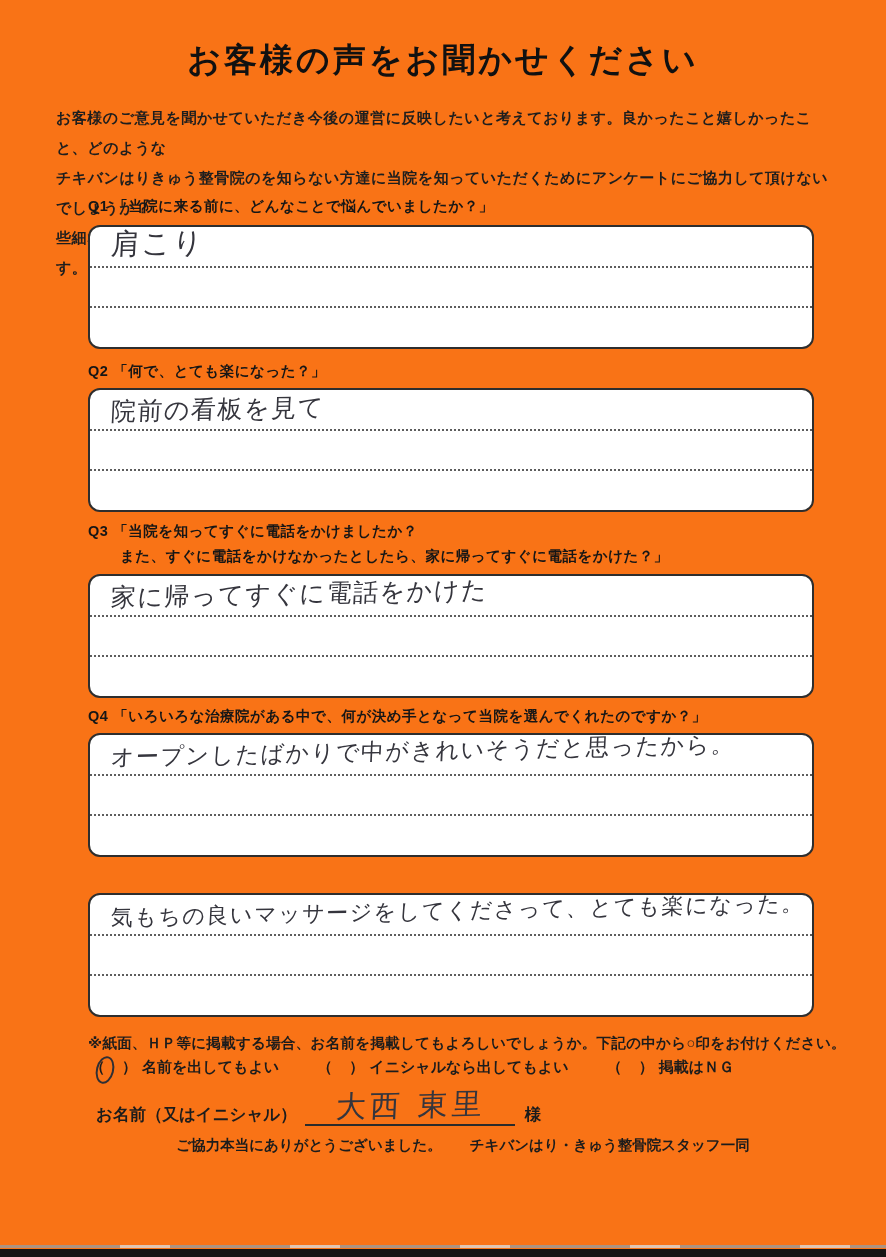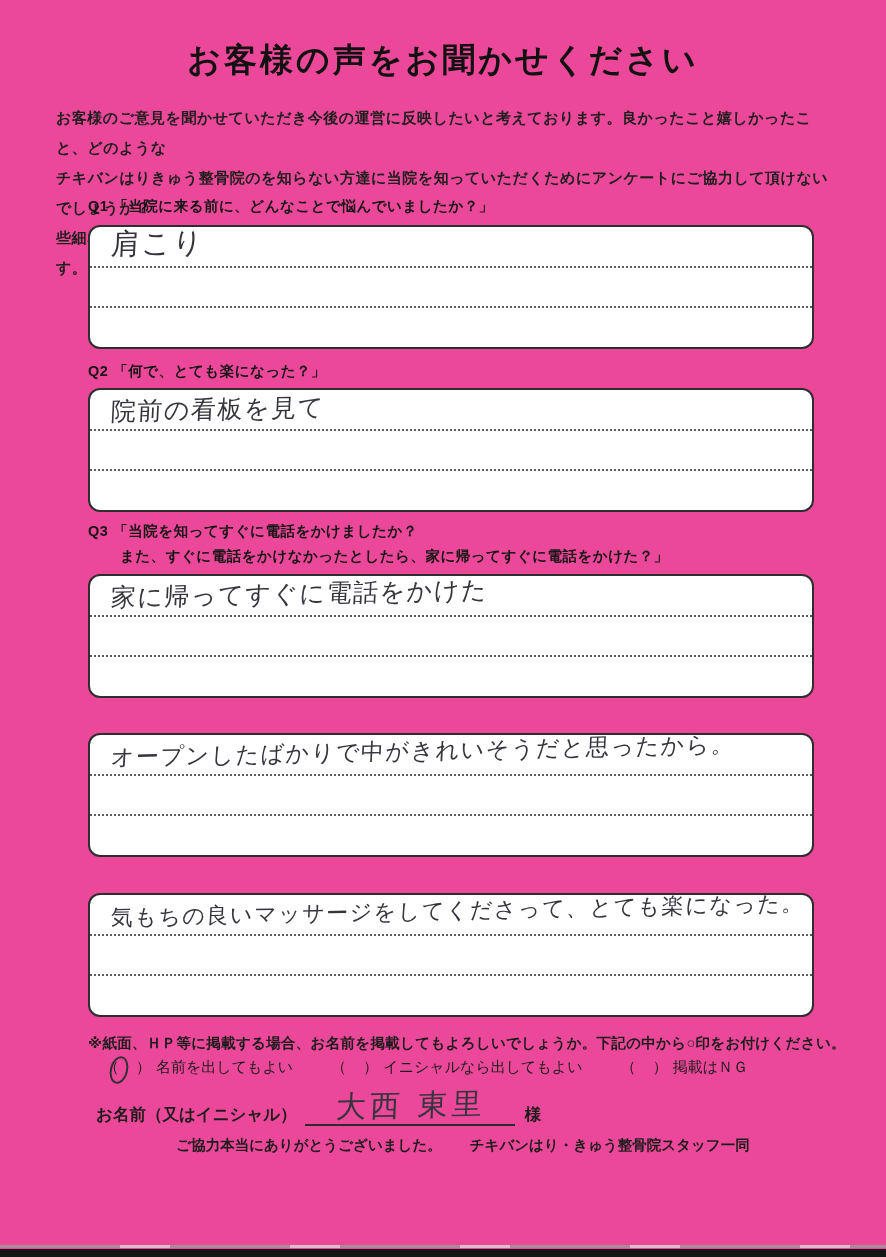--- a/index.html
+++ b/index.html
@@ -1,20 +1,20 @@
 <!DOCTYPE html>
 <html lang="ja"><head>
 <meta charset="utf-8">
 <style>
   html,body{margin:0;padding:0;background:#e8e8e8;}
   .page{
     position:relative;
     width:886px;height:1257px;
     margin:0 auto;
-    background:#ec4899;
+    background:#f97316;
     overflow:hidden;
     font-family:"Liberation Sans","DejaVu Sans",sans-serif;
     color:#1c1c1c;
   }
   .title{
     position:absolute;top:38px;left:0;width:100%;
     text-align:center;
     font-family:"Liberation Serif","DejaVu Serif",serif;
     font-size:33px;font-weight:700;letter-spacing:3px;
     color:#111;
@@ -54,22 +54,22 @@
   }
   .answer-text{
     position:absolute;left:20px;bottom:1px;
     font-size:25px;
   }
   .consent-note{
     position:absolute;top:1034px;left:88px;
     font-size:14.5px;font-weight:700;letter-spacing:0.3px;white-space:nowrap;text-align:center;
   }
   .options-row{
-    position:absolute;top:1058px;left:104px;
-    font-size:15px;font-weight:400;white-space:nowrap;
+    position:absolute;top:1058px;left:90px;
+    font-size:15px;font-weight:700;white-space:nowrap;
   }
   .option{margin-right:34px;position:relative;display:inline-block;}
   .paren{display:inline-block;position:relative;letter-spacing:1px;}
   .circle-mark{
     position:absolute;left:6px;top:-2px;
     width:14px;height:24px;
     border:2.5px solid #2f2f35;
     border-radius:50%;
     transform:rotate(14deg);
   }
@@ -150,20 +150,23 @@
   </div>
   <div class="q-label2" style="top:547px">また、すぐに電話をかけなかったとしたら、家に帰ってすぐに電話をかけた？」</div>
   <div class="answer-box" style="top:574px">
     <div class="answer-row dotted">
       <span class="handwriting answer-text">家に帰ってすぐに電話をかけた</span>
     </div>
     <div class="answer-row dotted"></div>
     <div class="answer-row"></div>
   </div>
 
+  <div class="q-label" style="top:707px">
+    <span class="q-no">Q4</span><span>「いろいろな治療院がある中で、何が決め手となって当院を選んでくれたのですか？」</span>
+  </div>
   <div class="answer-box" style="top:733px">
     <div class="answer-row dotted">
       <span class="handwriting answer-text" style="font-size:23px">オープンしたばかりで中がきれいそうだと思ったから。</span>
     </div>
     <div class="answer-row dotted"></div>
     <div class="answer-row"></div>
   </div>
 
   <div class="answer-box" style="top:893px">
     <div class="answer-row dotted">

